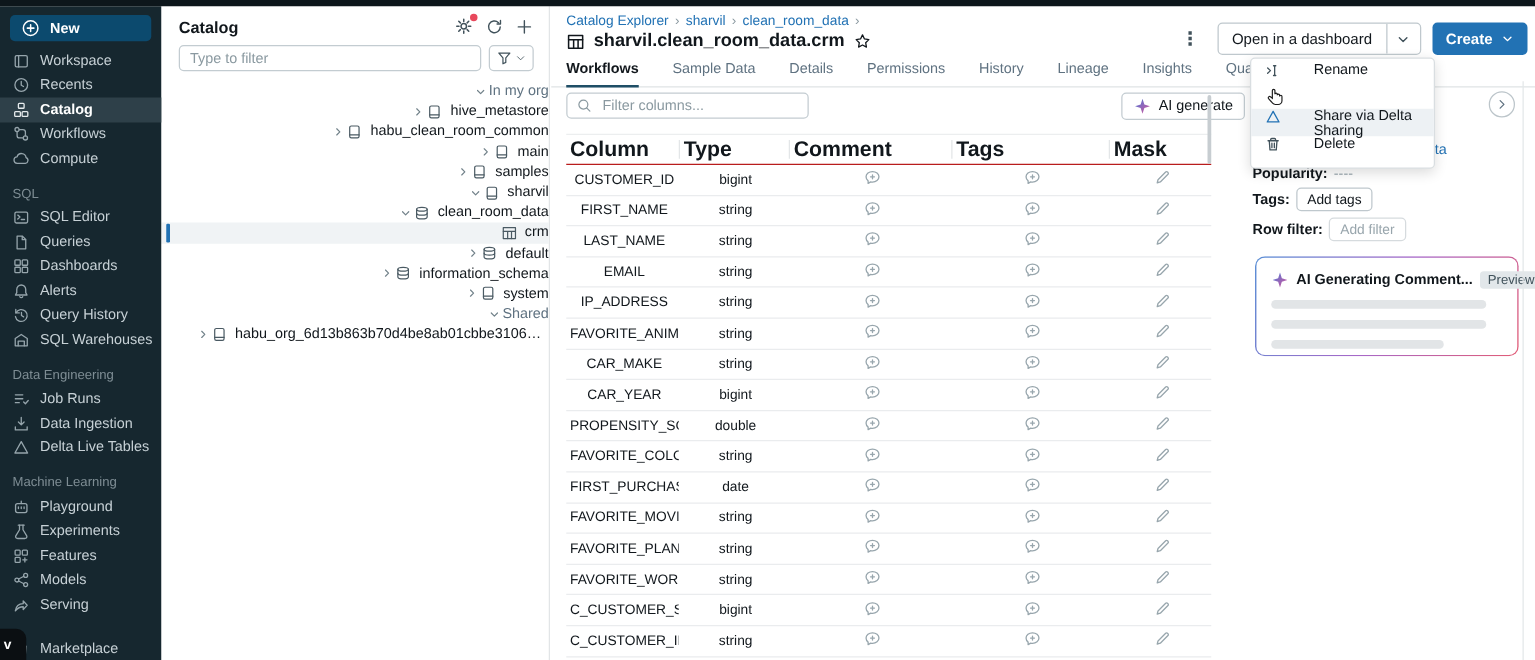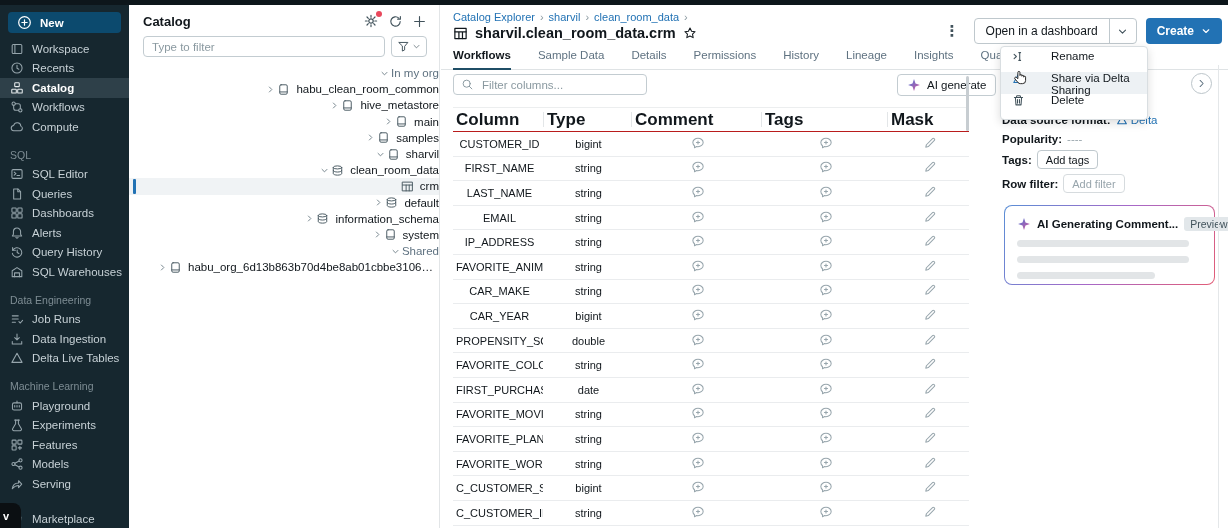--- a/index.html
+++ b/index.html
@@ -103,21 +103,21 @@
   .ai-card-head{display:flex;align-items:center;gap:6px;}
   .ai-card-title{font-weight:bold;font-size:11.5px;white-space:nowrap;}
   .badge{background:#E2E7EA;color:#41525B;border-radius:3px;font-size:10.5px;padding:1px 6px;}
   .skel{height:7px;border-radius:3.5px;background:#E2E5E7;margin-top:9px;}
 
   
   .ctx-menu{position:absolute;left:1000px;top:46px;width:146px;background:#fff;border:1px solid #D9DEE1;
             border-radius:4px;box-shadow:0 3px 10px rgba(0,0,0,.14);z-index:50;padding:3px 0;}
   .ctx-item{display:flex;align-items:flex-start;gap:26px;height:22px;padding:0 11px;font-size:11.5px;cursor:pointer;color:#11171C;}
   .ctx-item .ic{color:#41525B;}
-  .ctx-item.hl{background:#EDF1F4;}
+  .ctx-item.hl{background:#EDF1F4;margin-top:15px;}
   .cursor-hand{position:absolute;left:1013px;top:70px;z-index:60;pointer-events:none;}
 </style>
 </head>
 <body>
 
 <div class="app">
   <div class="topbar"></div>
 
   <nav class="sidebar">
     <div class="new-btn">
@@ -377,35 +377,35 @@
             <svg width="9" height="9" viewBox="0 0 16 16" fill="none" stroke="currentColor" stroke-width="1.7" stroke-linecap="round" stroke-linejoin="round">
               <path d="M6 3.6L10.4 8 6 12.4"></path>
             </svg>
           </span>
           <span class="ic">
             <svg width="13" height="13" viewBox="0 0 16 16" fill="none" stroke="currentColor" stroke-width="1.2" stroke-linecap="round" stroke-linejoin="round">
               <rect x="3.4" y="2.2" width="9.2" height="11.6" rx="1.6"></rect>
               <path d="M3.4 11h9.2"></path>
             </svg>
           </span>
-          <span class="lbl">habu_clean_room_common</span>
+          <span class="lbl">hive_metastore</span>
         </div>
         <div class="tree-row" style="padding-left: 27px;">
           <span class="chev">
             <svg width="9" height="9" viewBox="0 0 16 16" fill="none" stroke="currentColor" stroke-width="1.7" stroke-linecap="round" stroke-linejoin="round">
               <path d="M6 3.6L10.4 8 6 12.4"></path>
             </svg>
           </span>
           <span class="ic">
             <svg width="13" height="13" viewBox="0 0 16 16" fill="none" stroke="currentColor" stroke-width="1.2" stroke-linecap="round" stroke-linejoin="round">
               <rect x="3.4" y="2.2" width="9.2" height="11.6" rx="1.6"></rect>
               <path d="M3.4 11h9.2"></path>
             </svg>
           </span>
-          <span class="lbl">hive_metastore</span>
+          <span class="lbl">habu_clean_room_common</span>
         </div>
         <div class="tree-row" style="padding-left: 27px;">
           <span class="chev">
             <svg width="9" height="9" viewBox="0 0 16 16" fill="none" stroke="currentColor" stroke-width="1.7" stroke-linecap="round" stroke-linejoin="round">
               <path d="M6 3.6L10.4 8 6 12.4"></path>
             </svg>
           </span>
           <span class="ic">
             <svg width="13" height="13" viewBox="0 0 16 16" fill="none" stroke="currentColor" stroke-width="1.2" stroke-linecap="round" stroke-linejoin="round">
               <rect x="3.4" y="2.2" width="9.2" height="11.6" rx="1.6"></rect>

